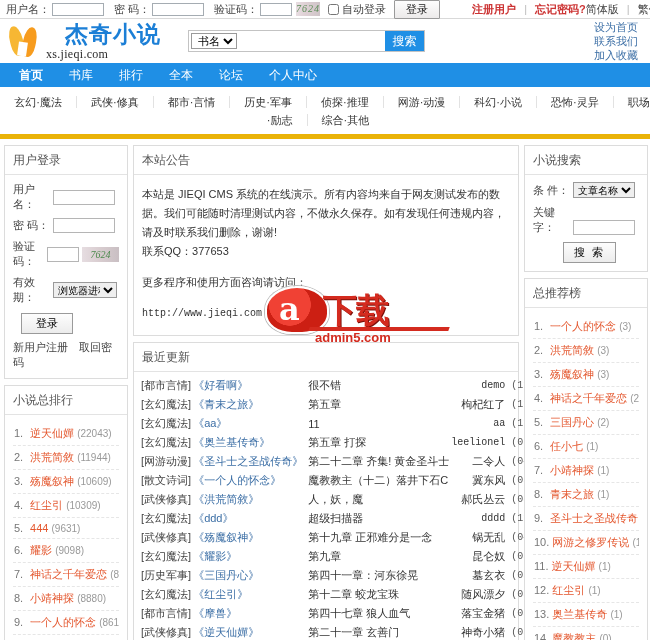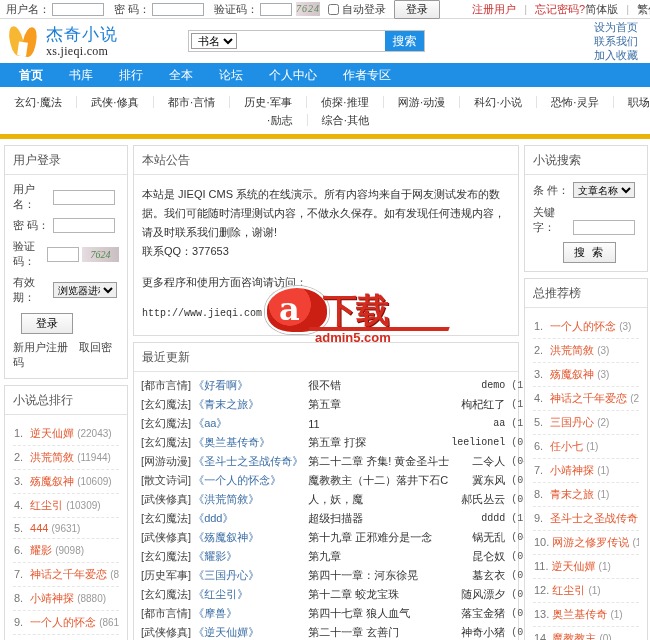--- a/index.html
+++ b/index.html
@@ -49,21 +49,21 @@
   .btn-login-top {
     border: 1px solid #9a9a9a;
     background: linear-gradient(#fdfdfd,#eceaea);
     padding: 1px 11px;
     font-size: 11px;
     color: #222;
     cursor: pointer;
     border-radius: 1px;
   }
   .topbar .reglinks { margin-left: 32px; }
-  .topbar .reglinks a { color: #c33; text-decoration: none; font-weight: normal; margin-top: 21px; }
+  .topbar .reglinks a { color: #c33; text-decoration: none; font-weight: bold; margin-top: 21px; }
   .topbar .sep { color: #bbb; margin: 0 5px; }
   .topbar .right { margin-left: auto; }
   .topbar .right a { color: #444; text-decoration: none; }
 
   
   .header {
     height: 44px;
     display: flex;
     align-items: center;
     padding: 0 8px;
@@ -76,22 +76,22 @@
   }
   .logo-mark .a1, .logo-mark .a2 {
     position: absolute; background: #f5a623;
     border-radius: 48% 48% 40% 40%;
   }
   .logo-mark .a1 { width: 13px; height: 30px; left: 2px; top: 2px; transform: rotate(-14deg); background:#f7b733; }
   .logo-mark .a2 { width: 13px; height: 30px; left: 15px; top: 3px; transform: rotate(12deg); background:#f79c1e; }
   .logo-mark .cut { position:absolute; width:9px; height:14px; left:10px; top:18px; background:#fff; transform: rotate(8deg);}
   .logo-text { line-height: 1; }
   .logo-cn {
-    font-size: 17px; font-weight: normal; color: #1c7fd6;
-    font-family: "DejaVu Sans", sans-serif; letter-spacing: 1px;
+    font-size: 23px; font-weight: bold; color: #1c7fd6;
+    font-family: "DejaVu Sans", sans-serif; letter-spacing: 1px; margin-left: 19px;
   }
   .logo-en {
     font-size: 12px; color: #2a2a2a; font-family: "Liberation Serif", serif;
     margin-top: 2px; letter-spacing: .3px;
   }
   .searchbox {
     display: flex; align-items: stretch;
     margin-left: 10px;
     border: 1px solid #c3c3c3;
     height: 22px;
@@ -321,21 +321,20 @@
   </div>
 </div>
 
 <div class="nav">
   <a href="#" class="active">首页</a>
   <a href="#">书库</a>
   <a href="#">排行</a>
   <a href="#">全本</a>
   <a href="#">论坛</a>
   <a href="#">个人中心</a>
-  <a href="#">作者专区</a>
 </div>
 
 <div class="subnav">
   <a href="#">玄幻·魔法</a><a href="#">武侠·修真</a><a href="#">都市·言情</a><a href="#">历史·军事</a><a href="#">侦探·推理</a><a href="#">网游·动漫</a><a href="#">科幻·小说</a><a href="#">恐怖·灵异</a><a href="#">职场·励志</a><a href="#">综合·其他</a>
 </div>
 
 <div class="wrap">
 
   <div class="col-left">
 

